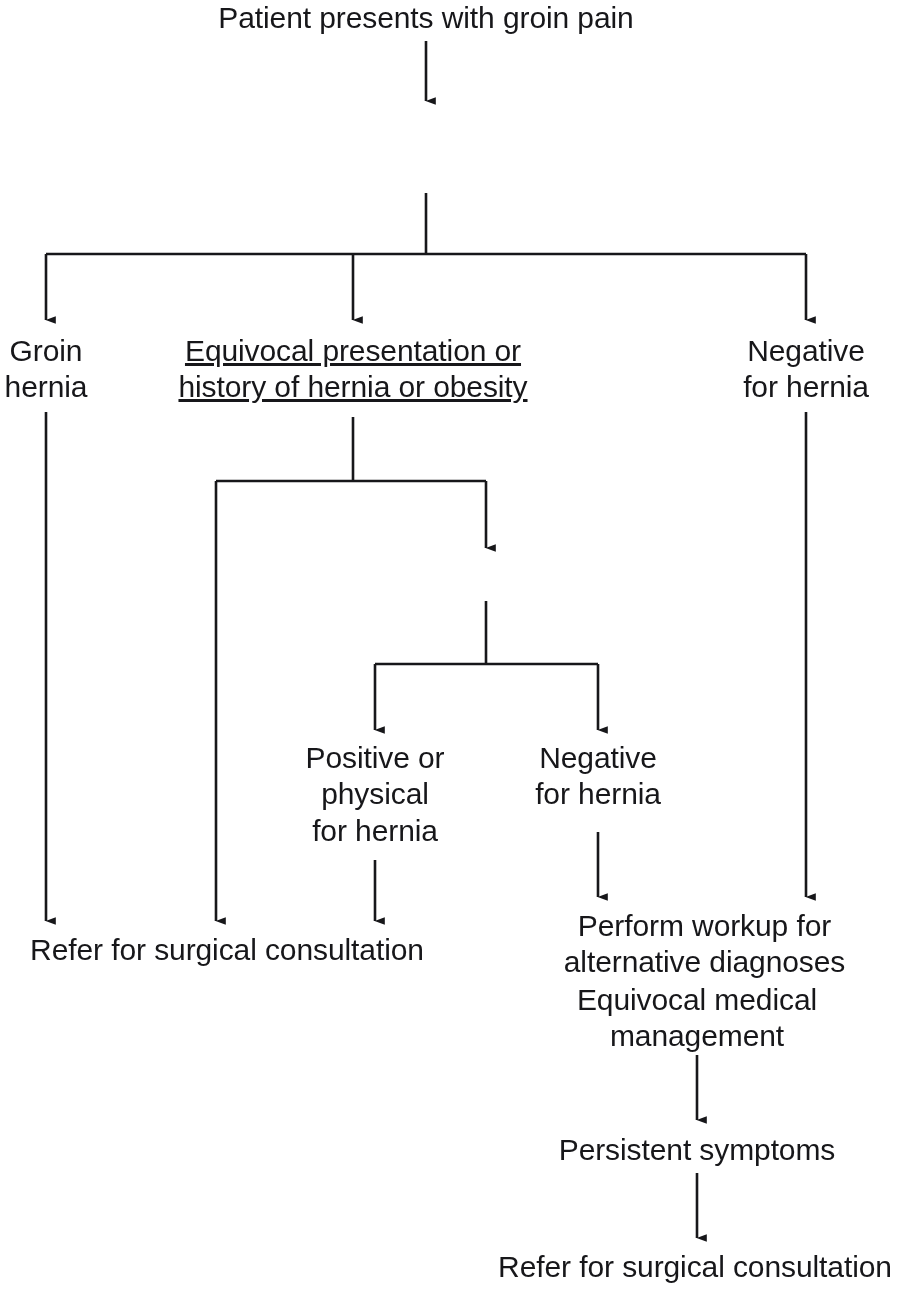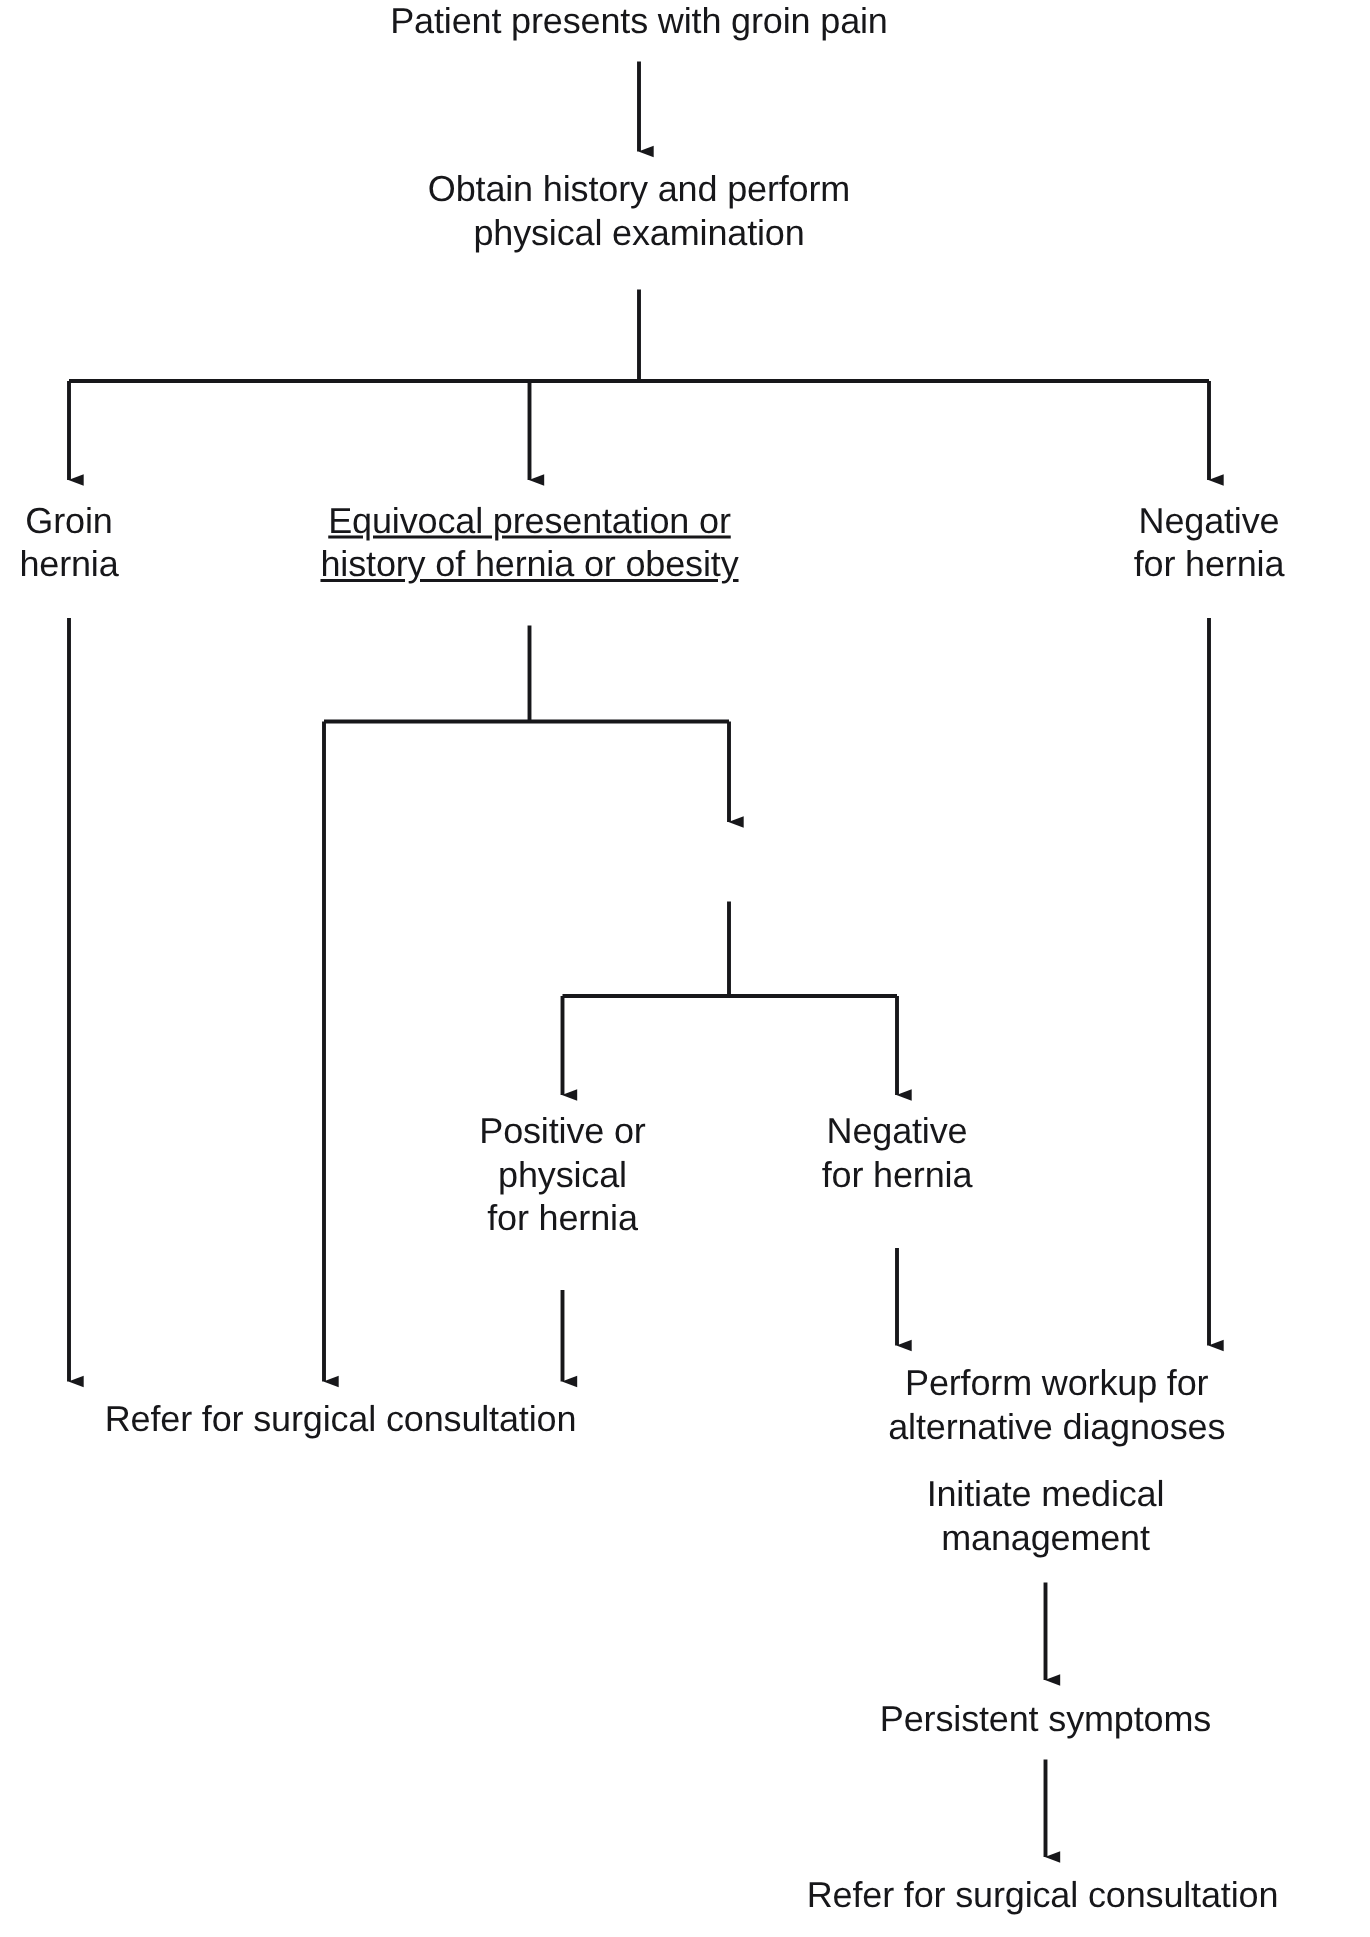--- a/index.html
+++ b/index.html
@@ -20,21 +20,21 @@
     position: absolute;
     left: 0;
     top: 0;
     width: 913px;
     height: 1291px;
   }
   .node {
     position: absolute;
     text-align: center;
     line-height: 1.21;
-    font-size: 24px;
+    font-size: 30px;
     font-weight: 400;
     letter-spacing: -0.1px;
     color: #17171a;
     white-space: pre-line;
   }
 </style>
 </head>
 <body>
 
 <div id="flowchart-root">
@@ -84,22 +84,20 @@
 
       <line x1="697" y1="1055" x2="697" y2="1120" marker-end="url(#arrowhead)"></line>
 
       <line x1="697" y1="1173" x2="697" y2="1238" marker-end="url(#arrowhead)"></line>
 
     </g>
   </svg>
 
   <div class="node" style="left:186px; top:0px; width:480px;">Patient presents with groin pain</div>
 
-  <div class="node" style="left:186px; top:112px; width:480px;">Obtain history and perform
-physical examination</div>
 
   <div class="node" style="left:-54px; top:333px; width:200px;">Groin
 hernia</div>
 
   <div class="node" style="left:153px; top:333px; width:400px;text-decoration:underline;">Equivocal presentation or
 history of hernia or obesity</div>
 
   <div class="node" style="left:686px; top:333px; width:240px;">Negative
 for hernia</div>
 
@@ -109,20 +107,20 @@
 for hernia</div>
 
   <div class="node" style="left:488px; top:740px; width:220px;">Negative
 for hernia</div>
 
   <div class="node" style="left:-8px; top:932px; width:470px;">Refer for surgical consultation</div>
 
   <div class="node" style="left:512px; top:908px; width:385px;">Perform workup for
 alternative diagnoses</div>
 
-  <div class="node" style="left:547px; top:982px; width:300px;">Initiate medical
+  <div class="node" style="left:547px; top:982px; width:300px;">Equivocal medical
 management</div>
 
   <div class="node" style="left:512px; top:1132px; width:370px;">Persistent symptoms</div>
 
   <div class="node" style="left:460px; top:1249px; width:470px;">Refer for surgical consultation</div>
 
 </div>
 
 </body></html>

